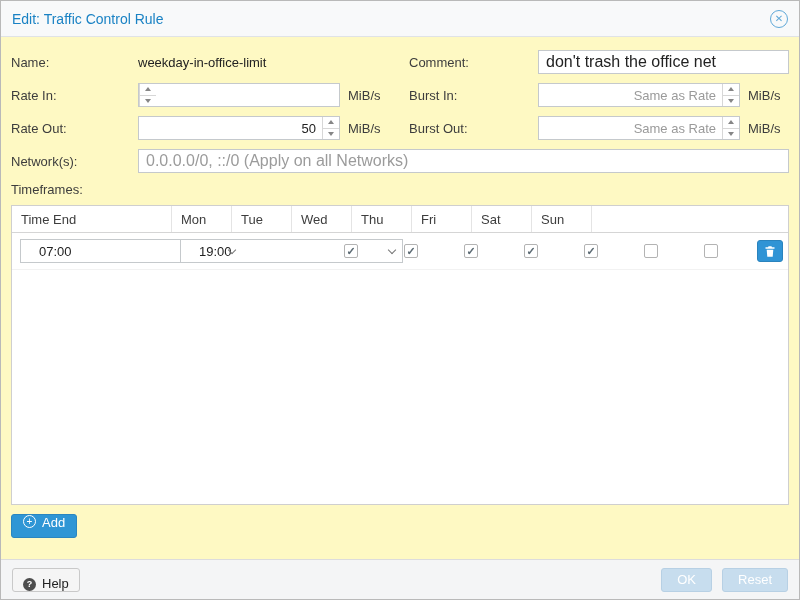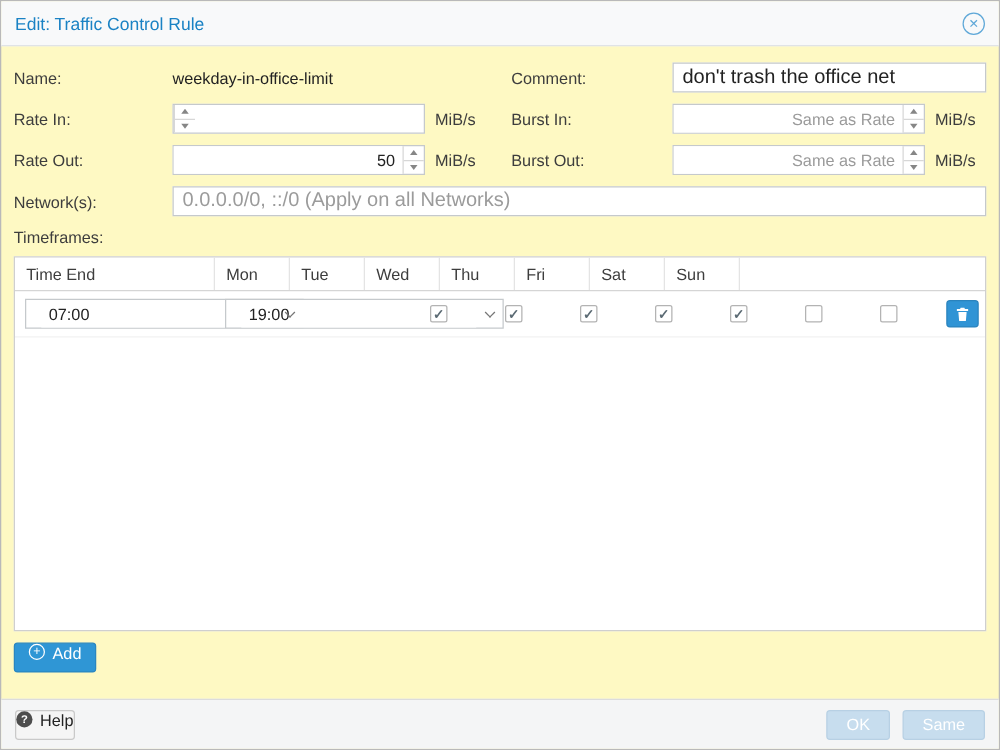--- a/index.html
+++ b/index.html
@@ -77,23 +77,23 @@
   .add-btn { margin-top:9px; display:inline-flex; align-items:flex-start; gap:6px; background:#2f96d5;
              border:1px solid #2a86c0; border-radius:3px; color:#fff; font-size:13px;
              height:24px; padding:0 11px; cursor:pointer; font-family:inherit; }
   .add-icon { width:13px; height:13px; border:1px solid #fff; border-radius:50%; display:flex;
               align-items:center; justify-content:center; font-size:10px; line-height:1; }
   .add-icon::before { content:"+"; }
 
   
   .dialog-footer { height:40px; background:#f4f5f6; border-top:1px solid #dcdcdc;
                    display:flex; align-items:center; padding:0 11px; flex:0 0 auto; }
-  .help-btn { display:inline-flex; align-items:flex-start; gap:6px; background:#f5f5f5;
+  .help-btn { display:inline-flex; align-items:flex-end; gap:6px; background:#f5f5f5;
               border:1px solid #c9c9c9; border-radius:3px; font-size:13px; color:#222;
-              height:24px; padding:0 0; cursor:pointer; font-family:inherit; }
+              height:24px; padding:0 10px; cursor:pointer; font-family:inherit; }
   .help-icon { width:13px; height:13px; border-radius:50%; background:#4d4d4d; color:#fff;
                display:flex; align-items:center; justify-content:center; font-size:9px;
                font-weight:bold; line-height:1; }
   .help-icon::before { content:"?"; }
   .footer-spacer { flex:1; }
   .btn-pale { height:24px; border-radius:3px; font-size:13px; padding:0 15px; margin-left:10px;
               background:#c7ddee; border:1px solid #b7d0e4; color:#fff; cursor:pointer;
               font-family:inherit; }
 </style>
 </head>
@@ -264,16 +264,16 @@
 
   </div>
 
   <div class="dialog-footer">
     <button class="help-btn">
       <span class="help-icon"></span>
       <span>Help</span>
     </button>
     <span class="footer-spacer"></span>
     <button class="btn-pale">OK</button>
-    <button class="btn-pale">Same</button>
+    <button class="btn-pale">Reset</button>
   </div>
 
 </div>
 
 </body></html>

